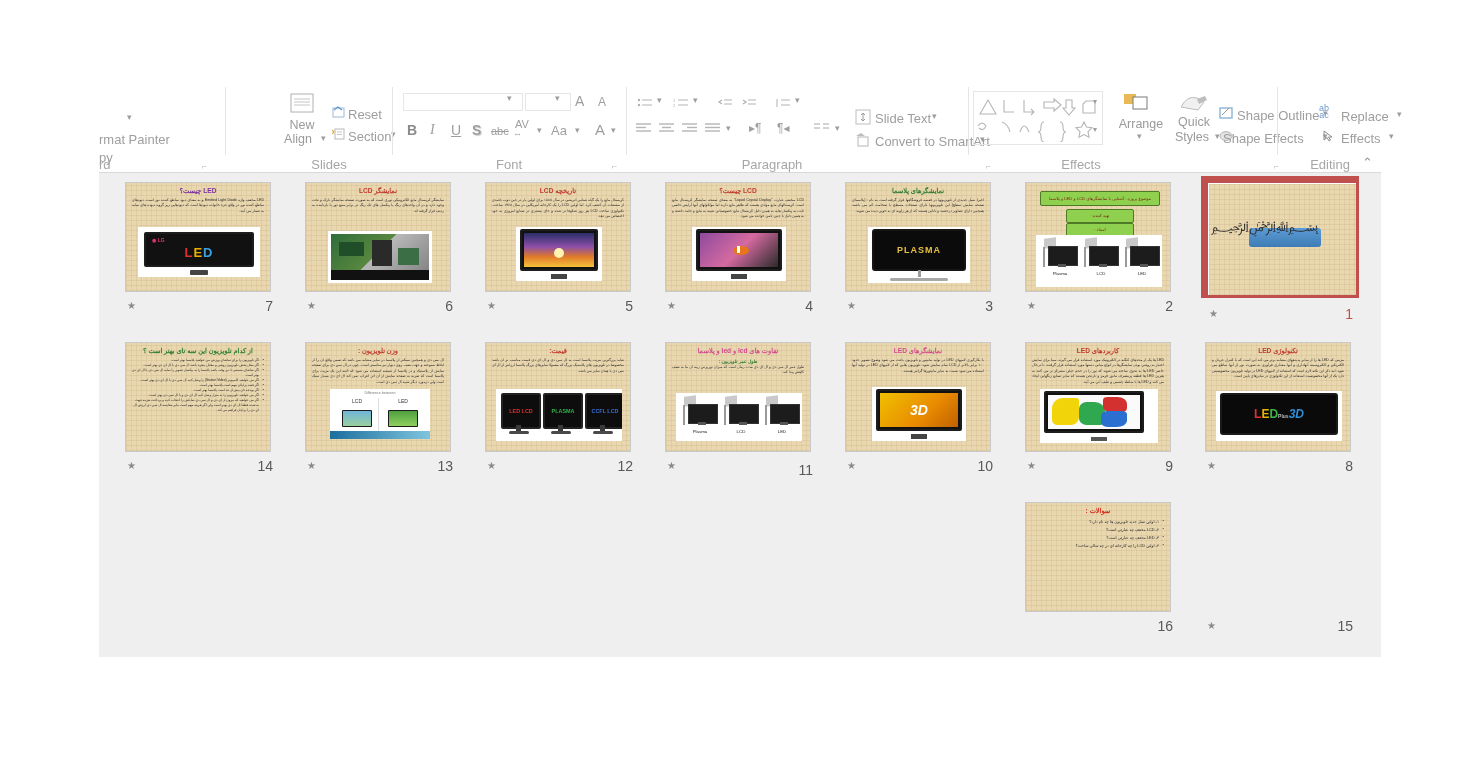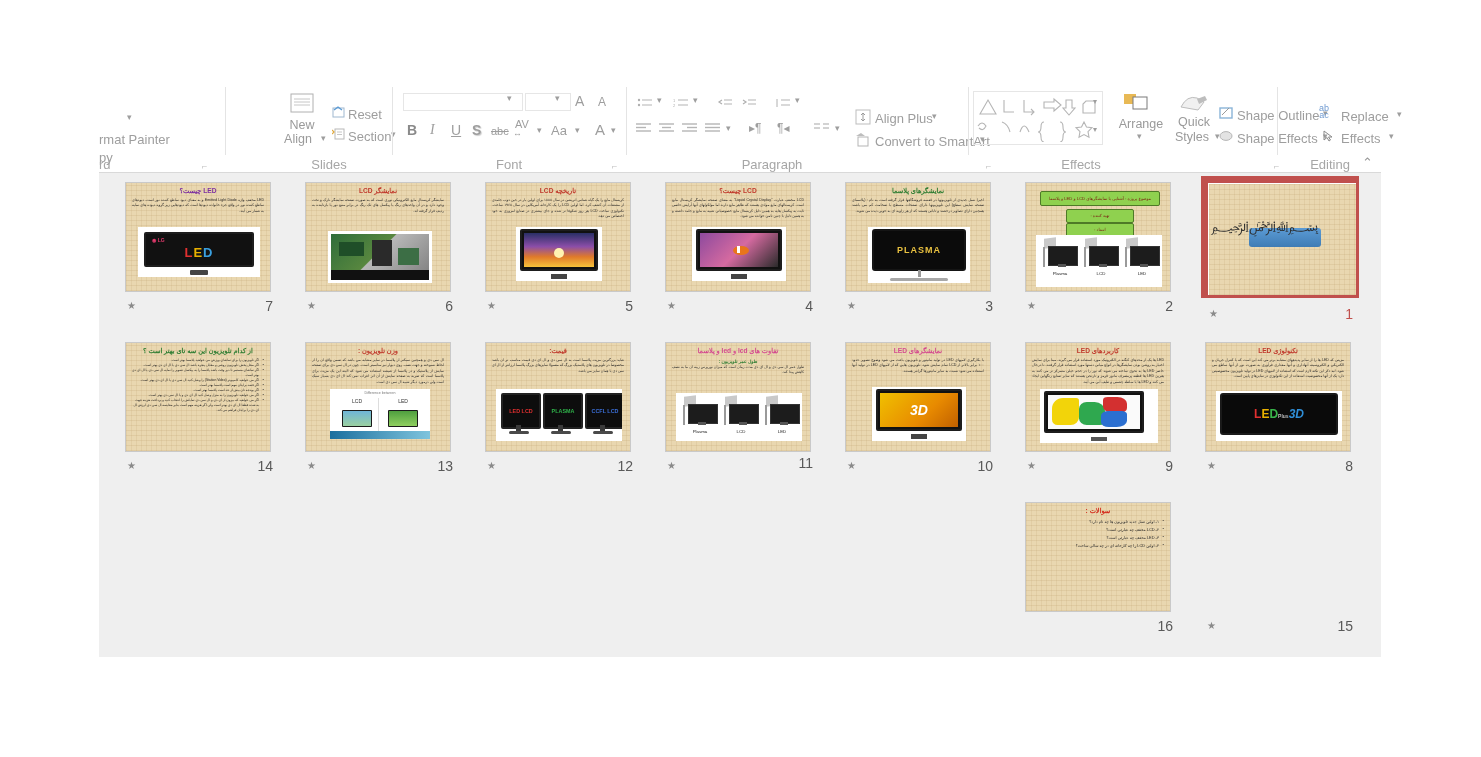--- a/index.html
+++ b/index.html
@@ -233,21 +233,21 @@
           </svg>
       </span>
       <span class="rbtn" style="left:208px;top:38px;font-size:9px;">▾</span>
 
       <span style="position:absolute;left:228px;top:24px;">
         <svg width="16" height="16" viewBox="0 0 16 16">
             <rect x="1" y="1" width="14" height="14" fill="none" stroke="#bdbdbd"></rect>
             <path d="M8 4 v8 M6 6 l2 -2 l2 2 M6 10 l2 2 l2 -2" stroke="#9a9a9a" fill="none" stroke-width="1"></path>
           </svg>
       </span>
-      <div class="rbtn" style="left:248px;top:26px;">Align Plus</div>
+      <div class="rbtn" style="left:248px;top:26px;">Slide Text</div>
       <span class="rbtn" style="left:305px;top:26px;font-size:9px;">▾</span>
       <span style="position:absolute;left:228px;top:47px;">
         <svg width="16" height="16" viewBox="0 0 16 16">
             <rect x="3" y="5" width="10" height="9" fill="#fff" stroke="#b5b5b5"></rect>
             <path d="M1 4 l5 -3 l4 3 z" fill="#bdbdbd"></path>
           </svg>
       </span>
       <div class="rbtn" style="left:248px;top:49px;">Convert to SmartArt</div>
       <span class="rbtn" style="left:353px;top:49px;font-size:9px;">▾</span>
       <div class="gtitle" style="width:290px;">Paragraph</div>
@@ -302,21 +302,21 @@
             <path d="M3 9 l7 -7" stroke="#9a9a9a"></path>
           </svg>
       </span>
       <div class="rbtn" style="left:266px;top:23px;">Shape Outline</div>
       <span class="rbtn" style="left:352px;top:23px;font-size:9px;">▾</span>
       <span style="position:absolute;left:248px;top:44px;">
         <svg width="14" height="14" viewBox="0 0 14 14">
             <ellipse cx="7" cy="7" rx="6" ry="4.4" fill="#e3e3e3" stroke="#b5b5b5"></ellipse>
           </svg>
       </span>
-      <div class="rbtn" style="left:266px;top:46px;">Shape Effects</div>
+      <div class="rbtn" style="left:252px;top:46px;">Shape Effects</div>
       <span class="rbtn" style="left:352px;top:46px;font-size:9px;">▾</span>
       <div class="gtitle" style="width:220px;">Effects</div>
       <div class="dlauncher" style="right:-12px;">⌐</div>
     </div>
     <div class="vsep" style="left:1178px;"></div>
 
     <div class="rgroup g-edit">
       <div style="position:absolute;left:40px;top:20px;font-size:9px;color:#6f9ad1;line-height:7px;text-align:center;">
         <span>ab</span><br>
         <span>ac</span>
@@ -587,21 +587,21 @@
         <div style="position:absolute;left:2px;top:1px;width:12px;height:10px;background:#c9c9c9;transform:skewY(-8deg);"></div>
         <div style="position:absolute;left:6px;top:9px;width:28px;height:18px;background:#1c1c1c;border:1px solid #333;"></div>
         <div style="position:absolute;left:1px;top:10px;width:2px;height:20px;background:#9a9a9a;"></div>
         <div style="position:absolute;left:16px;top:27px;width:8px;height:3px;background:#555;"></div>
       </div>
       <div class="tv-label" style="left:82px;top:36px;width:48px;">LED</div>
             </div>
           </div>
         </div>
         <div class="star" style="left: 2px; top: 118px;">★</div>
-        <div class="snum" style="left: 90px; top: 113px; width: 58px; text-align: right;">11</div>
+        <div class="snum" style="left: 90px; top: 120px; width: 58px; text-align: right;">11</div>
       </div>
       <div class="thumb-wrap" style="left: 746px; top: 169px; width: 150px; height: 150px;">
         <div class="thumb">
           <div class="inner">
             <div class="paper"></div>
             <div class="s-title" style="color:#d44a8f;">نمایشگرهای LED</div>
             <div class="s-body" style="top:15px;max-height:30px;">با بکارگیری لامپهای LED در تولید مانیتور و تلویزیون باعث می شود وضوح تصویر حدود ۱۰۰ برابر بالاتر از LCD تمام نمایش شود. تلویزیون هایی که از لامپهای LED در تولید آنها استفاده می شود نسبت به سایر مانیتورها گرانتر هستند.</div>
             <div class="s-img" style="left:26px;top:44px;width:94px;height:54px;">
       <div style="position:absolute;left:4px;top:2px;right:4px;bottom:10px;background:#111;border:2px solid #1d1d1d;border-radius:2px;">
         <div style="position:absolute;inset:2px;background:linear-gradient(135deg,#f0c000,#e88a00 60%,#c06000);display:flex;align-items:center;justify-content:center;">

